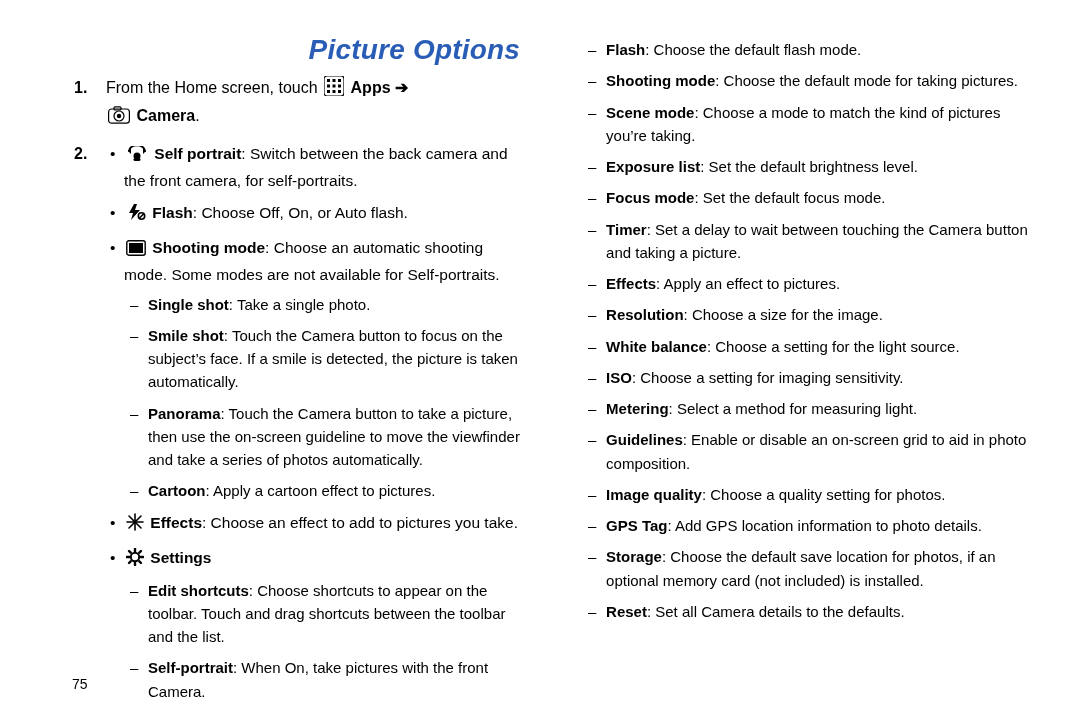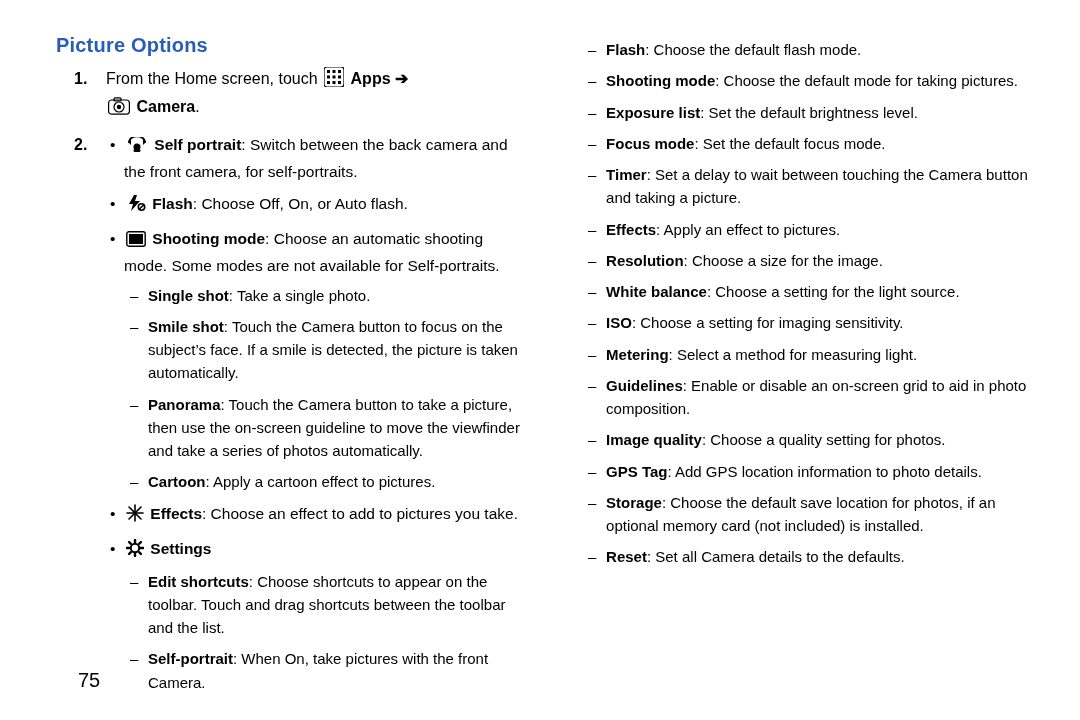--- a/index.html
+++ b/index.html
@@ -16,25 +16,27 @@
     display: flex;
     padding: 34px 40px 20px 58px;
     gap: 46px;
     box-sizing: border-box;
   }
   .col {
     width: 468px;
   }
   .col-right { width: 480px; }
   .heading {
+    font-style: italic;
     font-weight: bold;
     color: #295db6;
-    font-size: 20px;
+    font-size: 28px;
     margin: 0 0 10px -2px;
     letter-spacing: 0.2px;
+    text-align: right;
   }
   ol.steps {
     margin: 0;
     padding: 0 0 0 48px;
     list-style: none;
   }
   ol.steps > li {
     margin: 0 0 10px 0;
     font-size: 16px;
     line-height: 1.55;
@@ -91,23 +93,23 @@
     margin-top: 4px;
   }
 
   .icon {
     display: inline-block;
     vertical-align: -3px;
     margin: 0 2px;
   }
   .pagenum {
     position: absolute;
-    left: 78px;
+    left: 72px;
     bottom: 28px;
-    font-size: 20px;
+    font-size: 14px;
   }
 </style>
 </head>
 <body>
 
 <div class="page">
 
   <div class="col">
     <h2 class="heading">Picture Options</h2>
 
@@ -229,20 +231,21 @@
 
         </ul>
       </li>
     </ol>
   </div>
 
   <div class="col col-right condensed">
     <ul class="dash">
       <li><span class="bold">Flash</span><span>: Choose the default flash mode.</span></li>
       <li><span class="bold">Shooting mode</span><span>: Choose the default mode for taking pictures.</span></li>
+      <li><span class="bold">Scene mode</span><span>: Choose a mode to match the kind of pictures you’re taking.</span></li>
       <li><span class="bold">Exposure list</span><span>: Set the default brightness level.</span></li>
       <li><span class="bold">Focus mode</span><span>: Set the default focus mode.</span></li>
       <li><span class="bold">Timer</span><span>: Set a delay to wait between touching the Camera button and taking a picture.</span></li>
       <li><span class="bold">Effects</span><span>: Apply an effect to pictures.</span></li>
       <li><span class="bold">Resolution</span><span>: Choose a size for the image.</span></li>
       <li><span class="bold">White balance</span><span>: Choose a setting for the light source.</span></li>
       <li><span class="bold">ISO</span><span>: Choose a setting for imaging sensitivity.</span></li>
       <li><span class="bold">Metering</span><span>: Select a method for measuring light.</span></li>
       <li><span class="bold">Guidelines</span><span>: Enable or disable an on-screen grid to aid in photo composition.</span></li>
       <li><span class="bold">Image quality</span><span>: Choose a quality setting for photos.</span></li>

